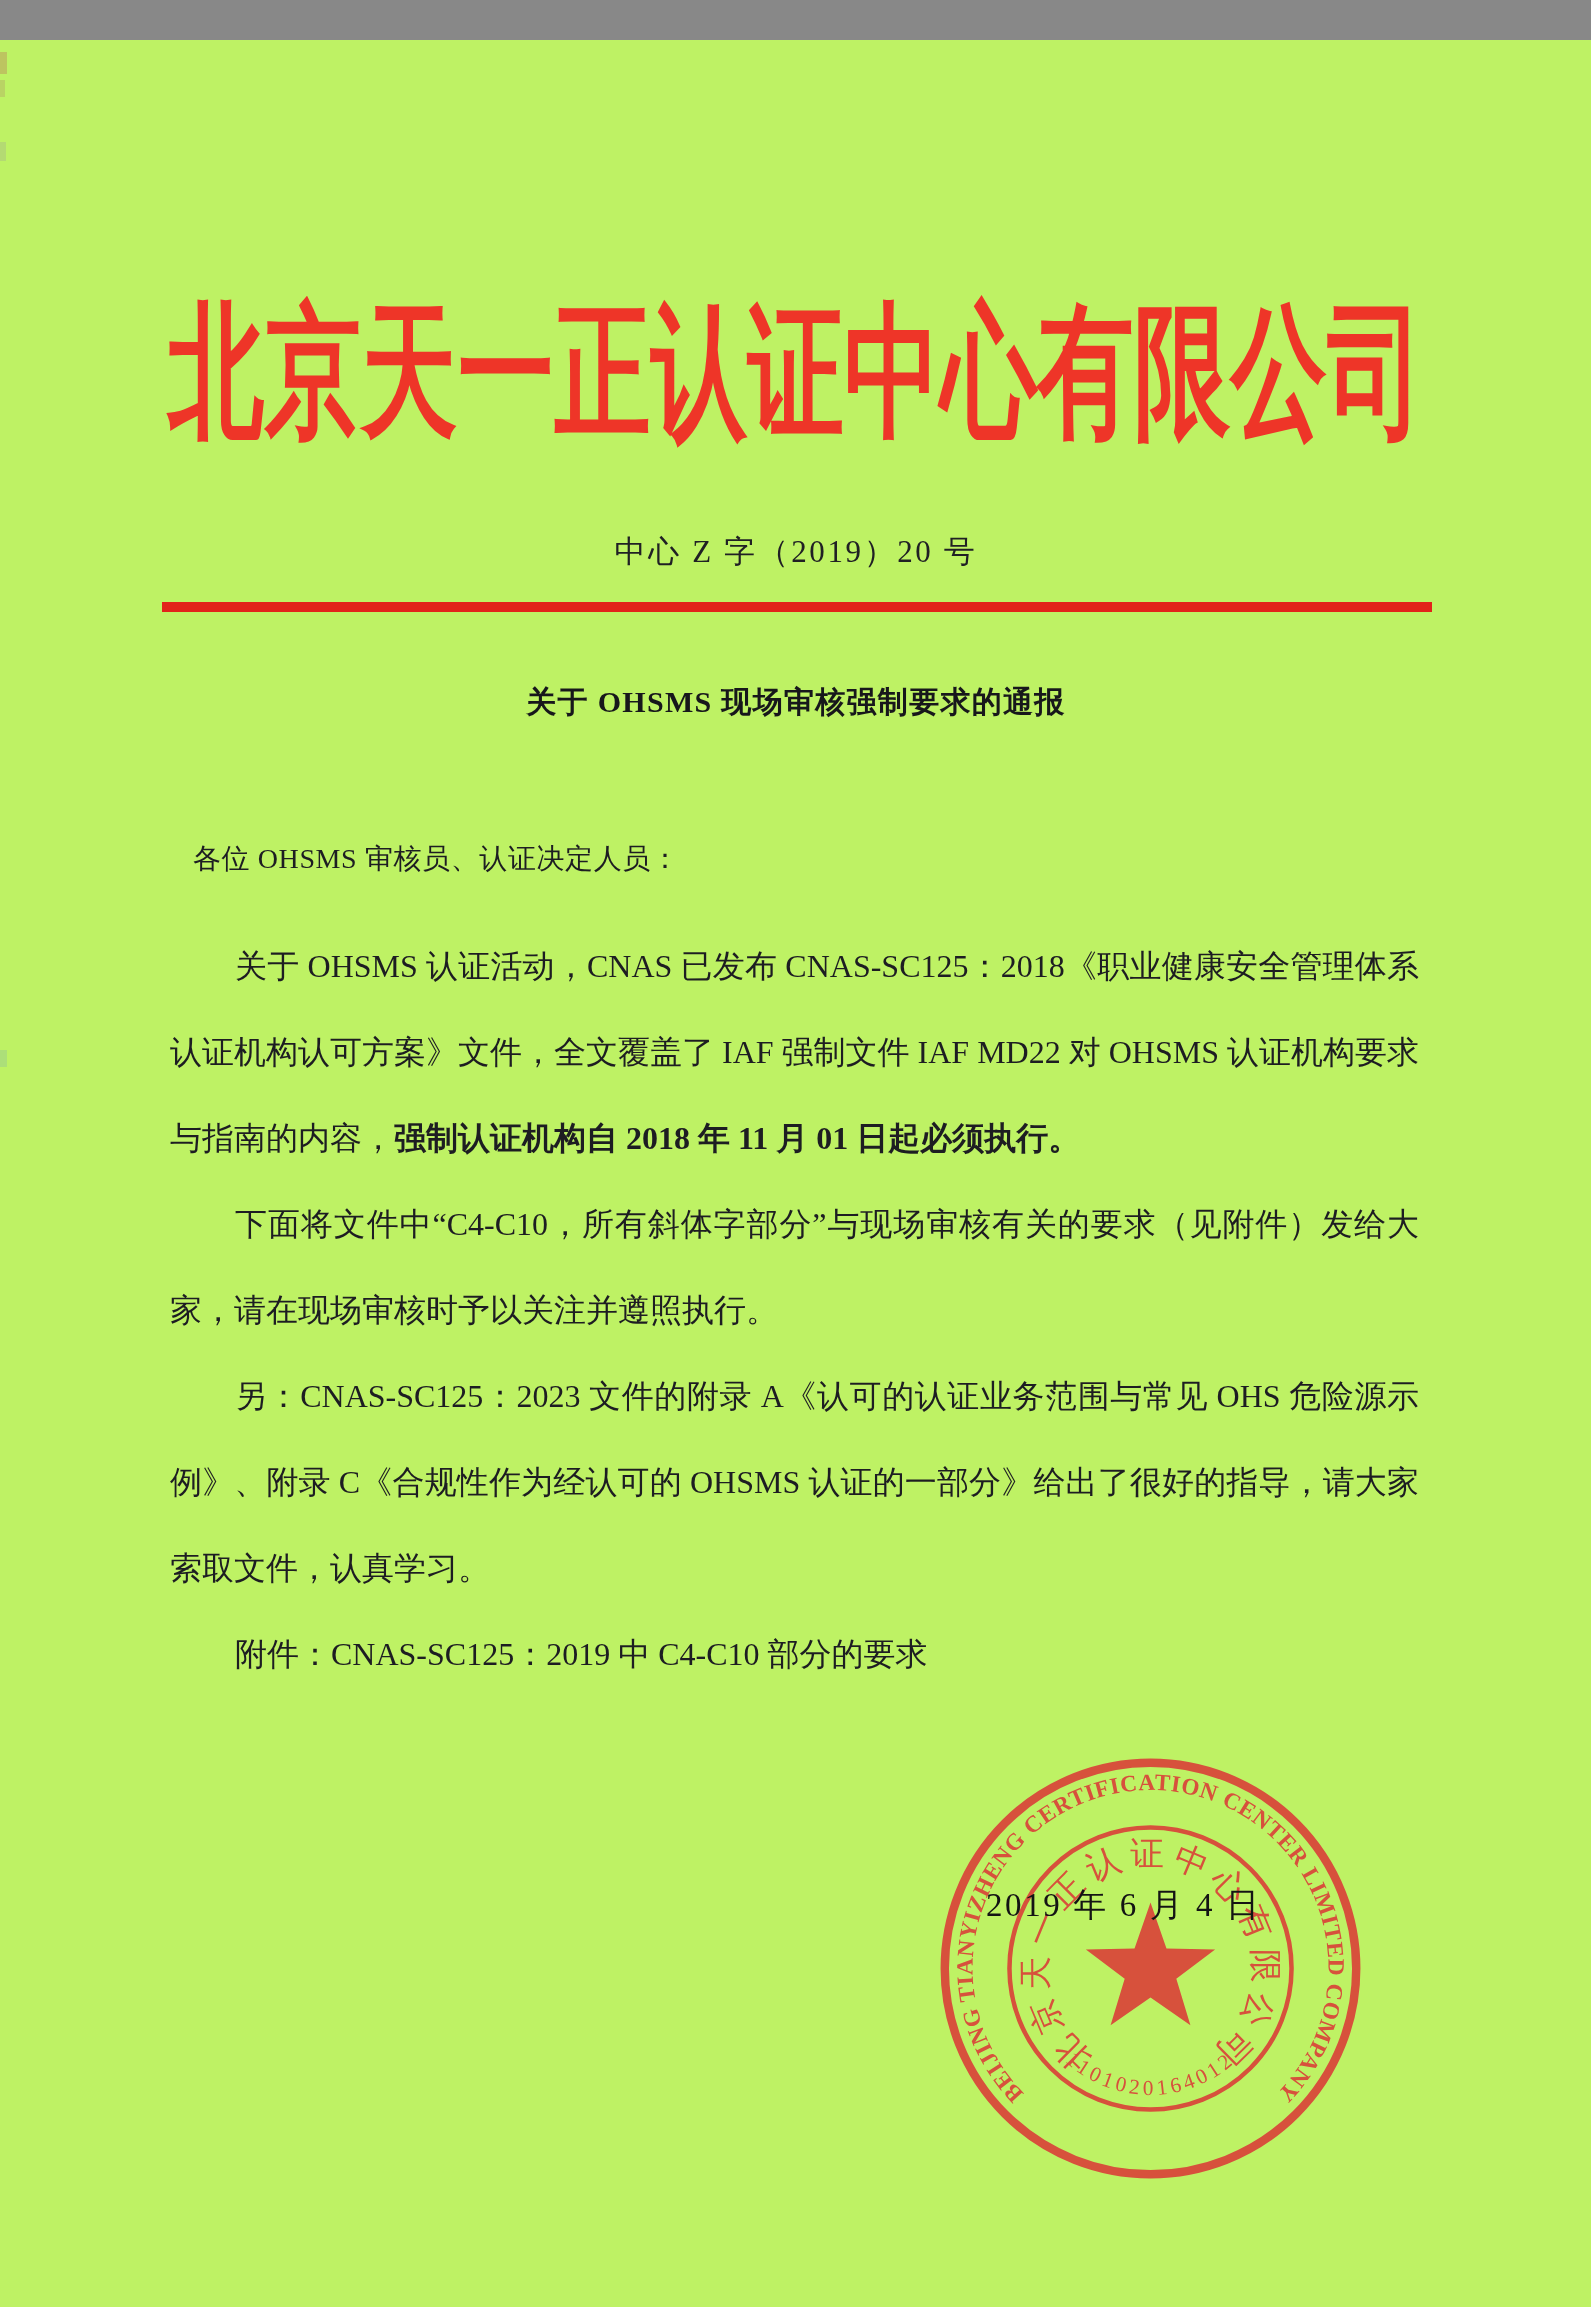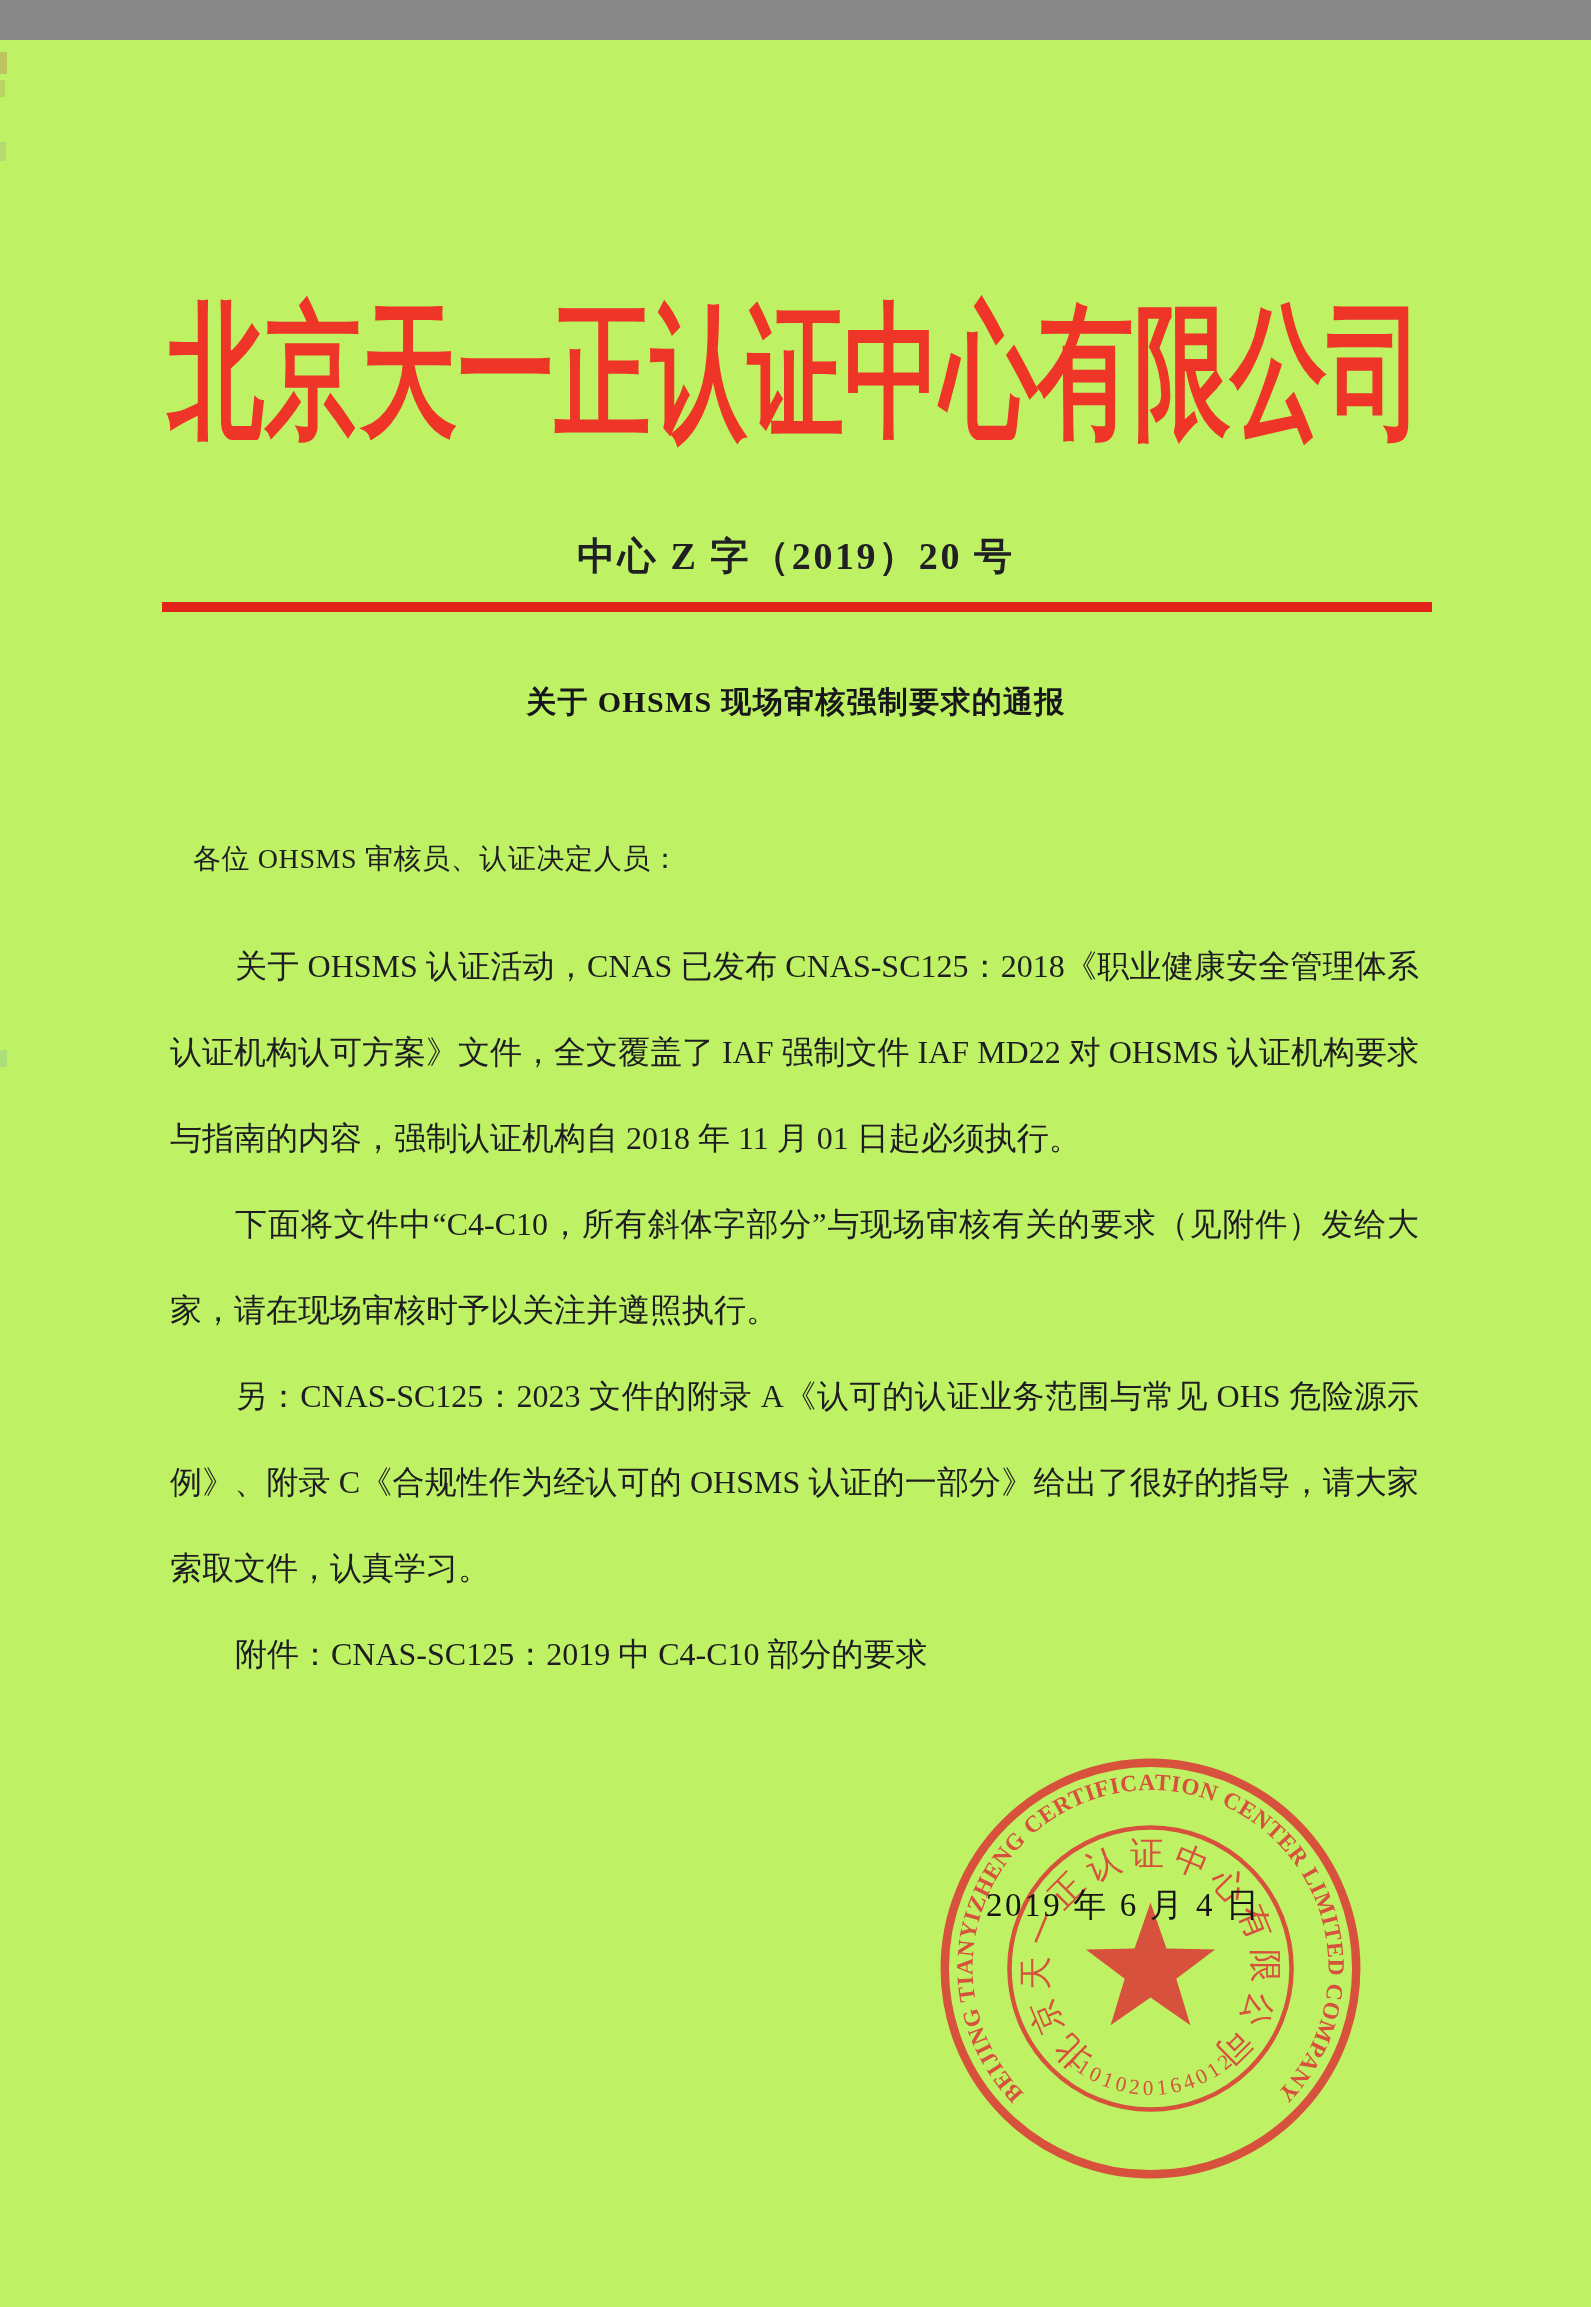--- a/index.html
+++ b/index.html
@@ -21,25 +21,24 @@
     line-height:1;
     letter-spacing:0.6px;
     color:#ee3528;
     transform:scaleY(1.52);
     transform-origin:center top;
     white-space:nowrap;
   }
   .doc-number{
     position:absolute;top:491px;left:0;width:100%;
     text-align:center;
-    font-size:38px;
+    font-size:31px;
     letter-spacing:2.6px;
     color:#202024;
     white-space:nowrap;
-    font-weight:bold;
   }
   .red-line{
     position:absolute;top:562px;left:162px;
     width:1270px;height:9.7px;
     background:#e2231a;
   }
   
   .notice-title{
     position:absolute;top:642px;left:0;width:100%;margin:0;
     text-align:center;
@@ -57,21 +56,21 @@
   }
   .body{
     position:absolute;top:883px;left:170px;
     width:1249px;
     font-size:32px;
     line-height:86px;
     text-align:justify;
     color:#1d1d22;
   }
   .body p{margin:0;text-indent:65px;}
-  .body .bold{font-weight:normal;}
+  .body .bold{font-weight:bold;}
   
   .stamp{
     position:absolute;left:937px;top:1715px;
     width:427px;height:427px;
     opacity:.93;
   }
   .stamp text{font-family:"Liberation Serif","DejaVu Serif",serif;}
   .stamp .stamp-en{font-size:36px;font-weight:bold;letter-spacing:1px;text-anchor:middle;}
   .stamp .stamp-cn{font-size:52px;letter-spacing:11px;text-anchor:middle;}
   .stamp .stamp-num{font-size:33px;letter-spacing:6px;text-anchor:middle;}

